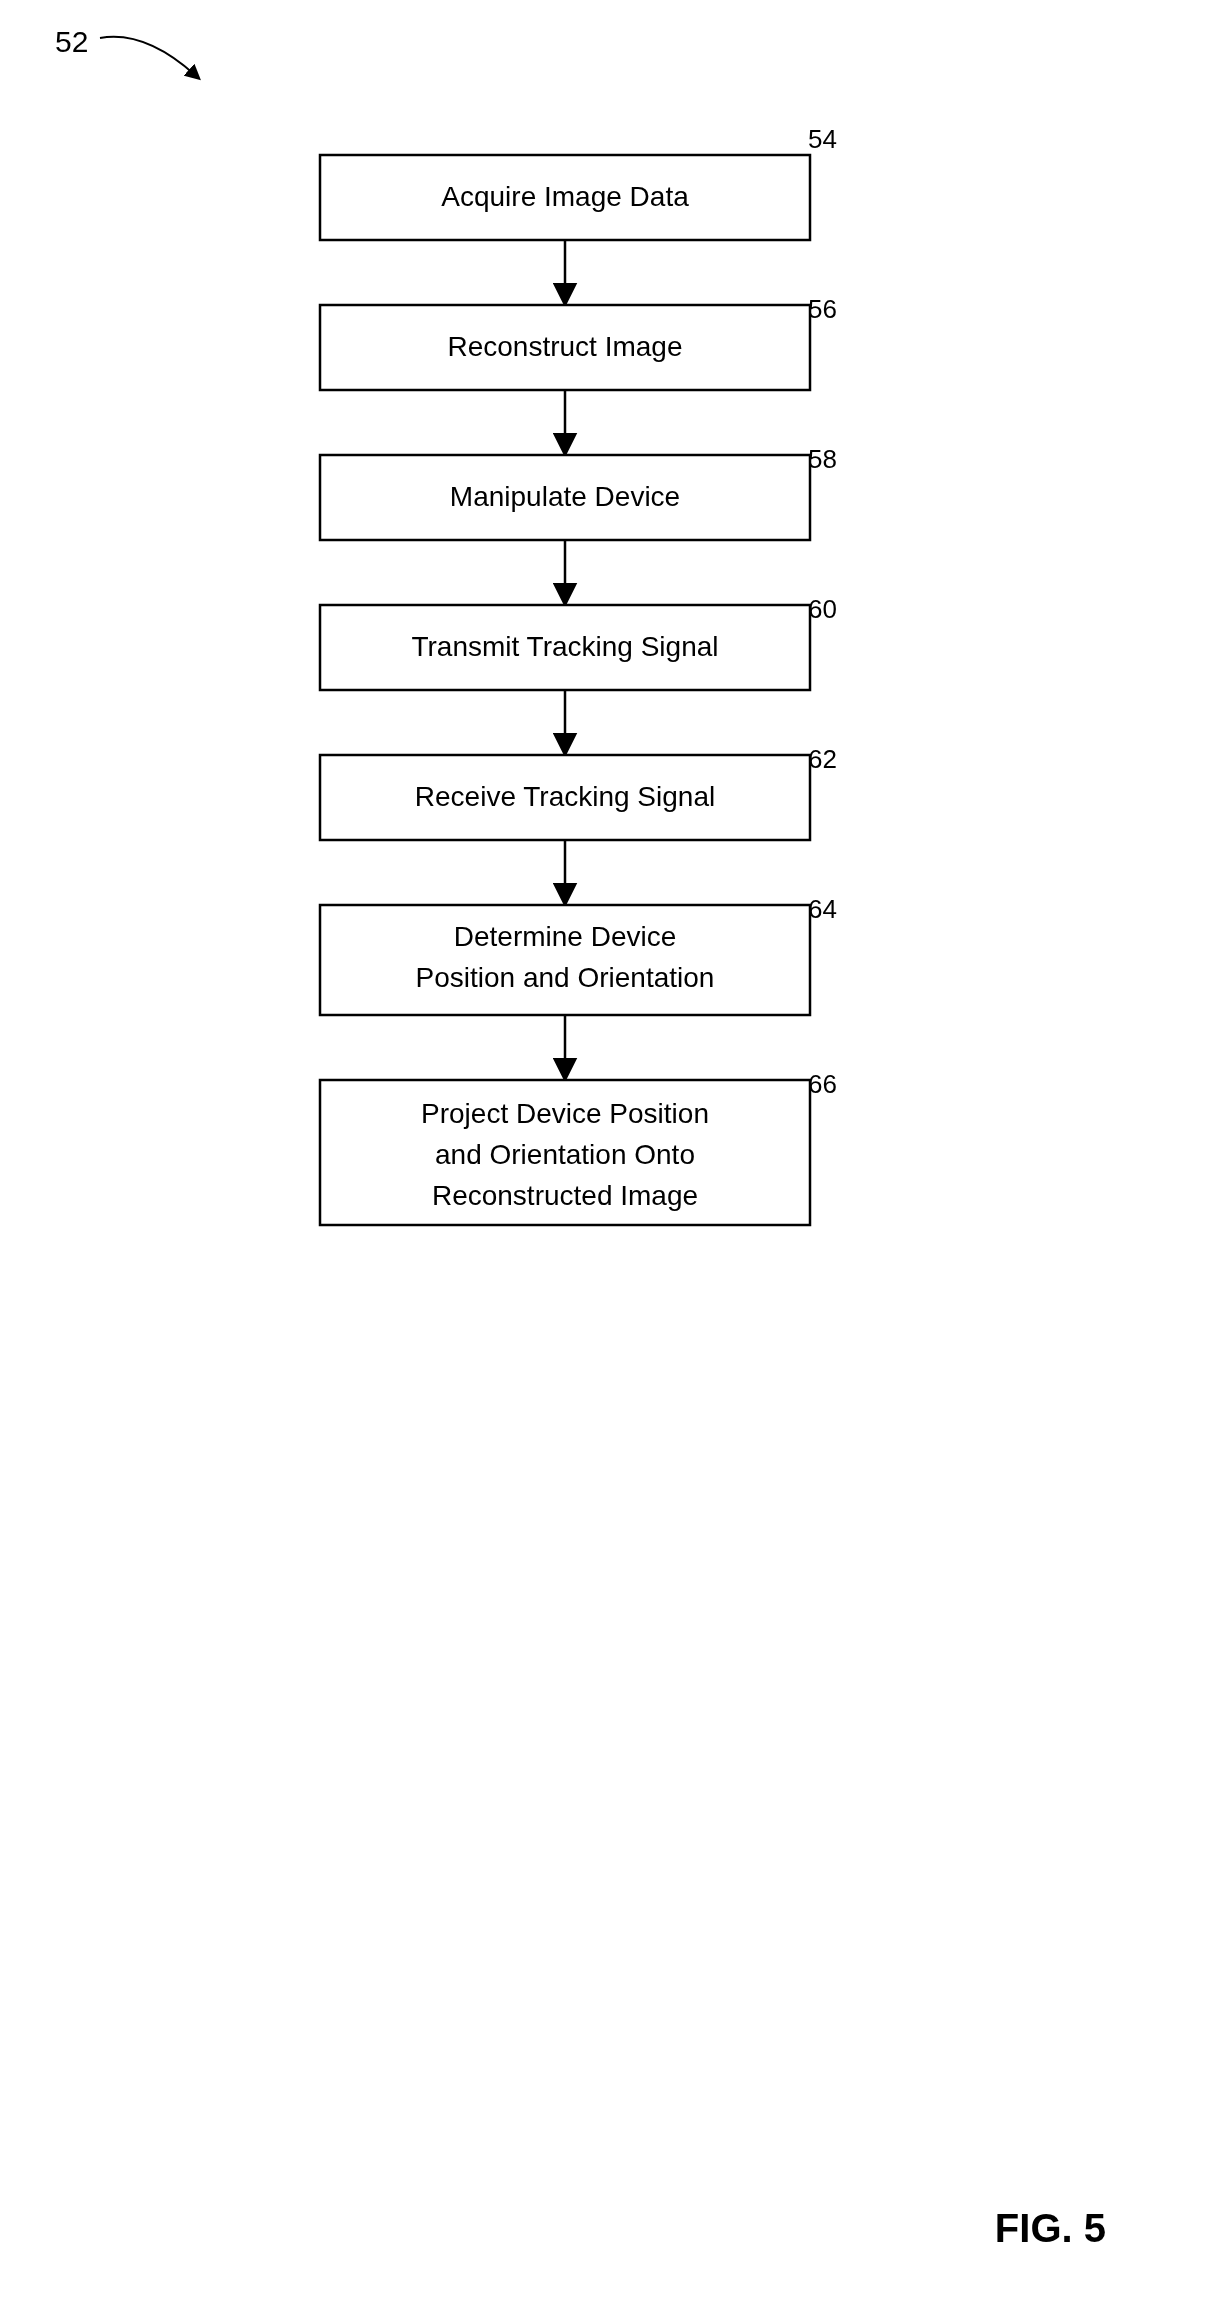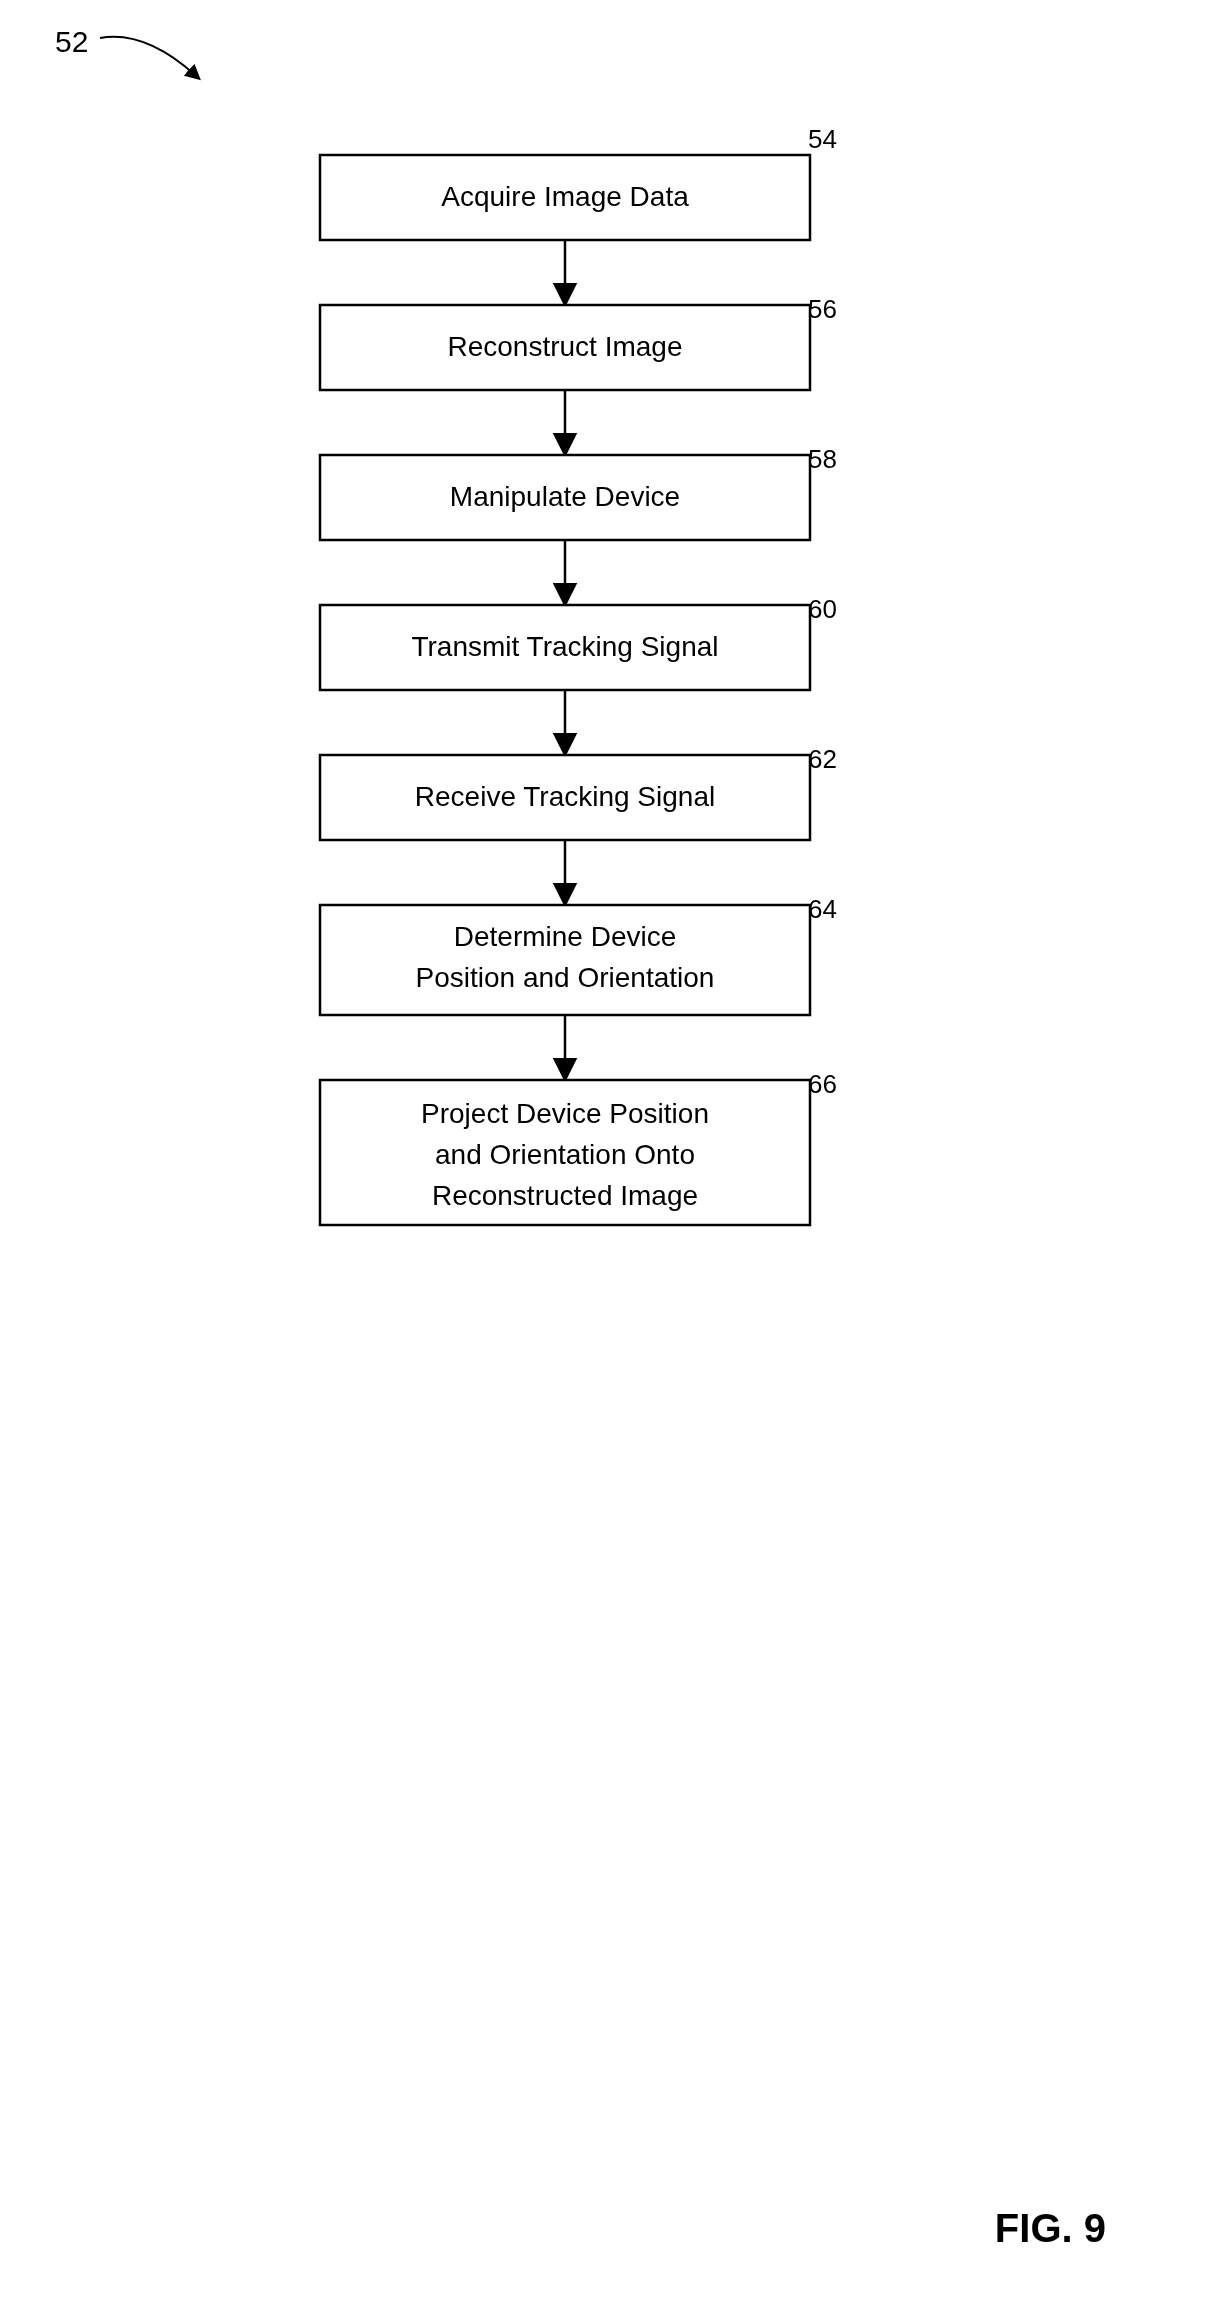--- a/index.html
+++ b/index.html
@@ -91,15 +91,15 @@
     <line x1="415" y1="925" x2="415" y2="980" stroke="#000" stroke-width="2.5" marker-end="url(#arrowhead)"></line>
 
     <text x="658" y="1003" font-size="26" font-family="Arial" fill="#000">66</text>
     <rect x="170" y="990" width="490" height="145" fill="white" stroke="#000" stroke-width="2.5"></rect>
     <text x="415" y="1033" font-size="28" font-family="Arial" text-anchor="middle" fill="#000">Project Device Position</text>
     <text x="415" y="1074" font-size="28" font-family="Arial" text-anchor="middle" fill="#000">and Orientation Onto</text>
     <text x="415" y="1115" font-size="28" font-family="Arial" text-anchor="middle" fill="#000">Reconstructed Image</text>
 
   </svg>
 
-  <div class="fig-label">FIG. 9</div>
+  <div class="fig-label">FIG. 5</div>
 
 </div>
 
 </body></html>

